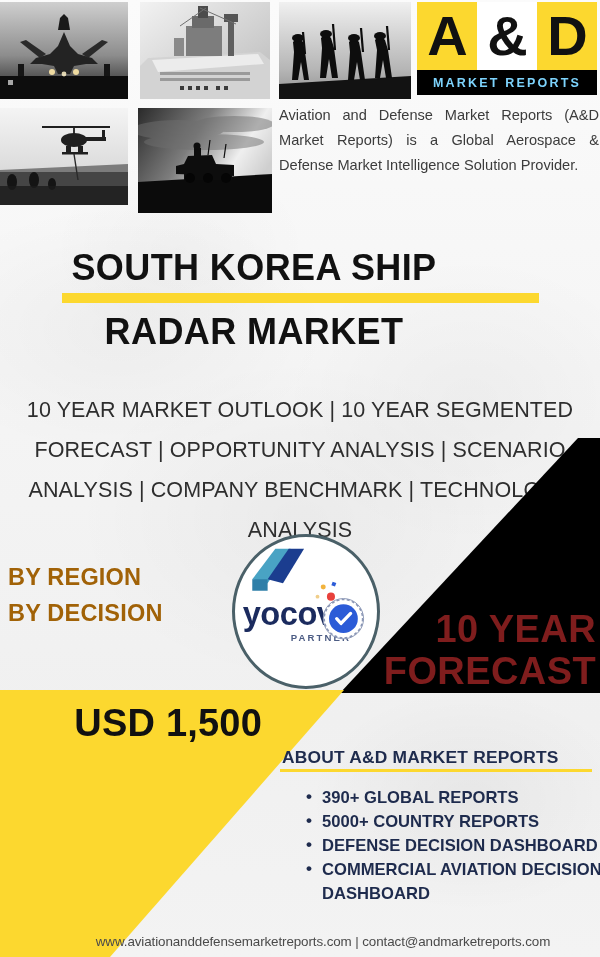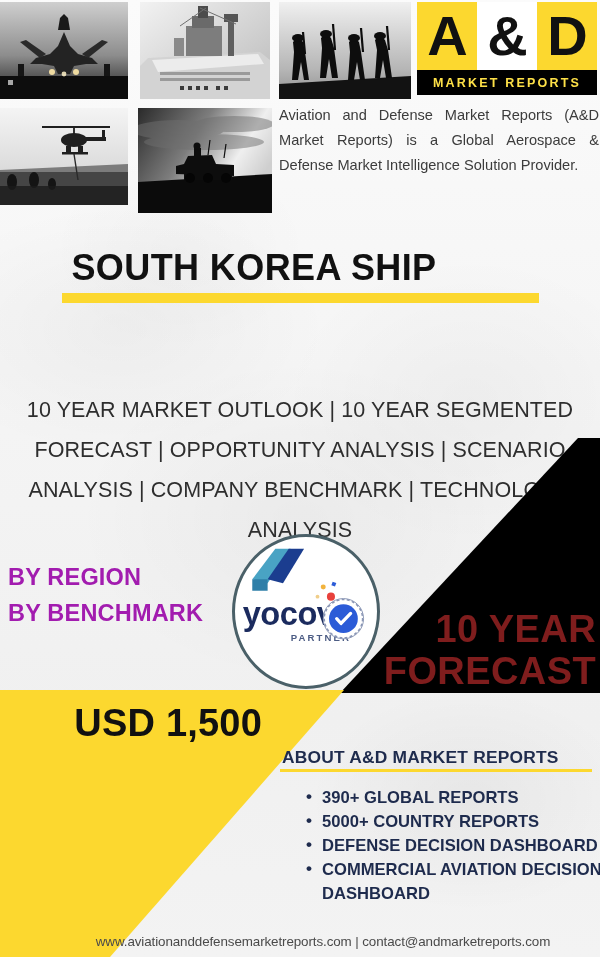--- a/index.html
+++ b/index.html
@@ -66,21 +66,21 @@
     color: #111111;
     letter-spacing: -1px;
     font-family: "Liberation Sans", sans-serif;
   }
   .logo-cell.yellow { background: #FCD82F; }
   .logo-cell.white  { background: #ffffff; }
   .logo-bar {
     width: 180px;
     height: 25px;
     background: #000000;
-    color: #fde047;
+    color: #7dd3fc;
     display: flex;
     align-items: center;
     justify-content: center;
     font-size: 12.5px;
     font-weight: bold;
     letter-spacing: 2.2px;
     font-family: "Liberation Sans", sans-serif;
   }
 
   
@@ -149,21 +149,21 @@
   }
 
   
   .by-list {
     position: absolute;
     left: 8px;
     top: 559px;
     font-weight: bold;
     font-size: 23.5px;
     line-height: 36px;
-    color: #a21caf;
+    color: #a16207;
     letter-spacing: 0.2px;
     font-family: "Liberation Sans", sans-serif;
   }
 
   
   .badge {
     position: absolute;
     left: 232px;
     top: 534px;
     width: 148px;
@@ -440,34 +440,35 @@
       <div class="logo-cell white">&amp;</div>
       <div class="logo-cell yellow">D</div>
     </div>
     <div class="logo-bar">MARKET REPORTS</div>
   </div>
 
   <div class="intro">Aviation and Defense Market Reports (A&amp;D Market Reports) is a Global Aerospace &amp; Defense Market Intelligence Solution Provider.</div>
 
   <div class="title-1">SOUTH KOREA SHIP</div>
   <div class="title-rule"></div>
+  <div class="title-2">RADAR MARKET</div>
 
   <div class="subtitle">10 YEAR MARKET OUTLOOK | 10 YEAR SEGMENTED FORECAST | OPPORTUNITY ANALYSIS | SCENARIO ANALYSIS | COMPANY BENCHMARK | TECHNOLOGY ANALYSIS</div>
 
   <svg class="wedge-black" viewBox="0 0 600 957" preserveAspectRatio="none">
     <polygon points="578,438 600,438 600,693 340,693" fill="#000000"></polygon>
   </svg>
 
   <svg class="wedge-yellow" viewBox="0 0 600 957" preserveAspectRatio="none">
     <polygon points="0,690 344,690 110,957 0,957" fill="#FCD82F"></polygon>
   </svg>
 
   <div class="by-list">
     <div>BY REGION</div>
-    <div>BY BENCHMARK</div>
+    <div>BY DECISION</div>
   </div>
 
   <div class="badge">
     <svg viewBox="0 0 148 155" width="142" height="149">
 
       <polygon points="18,44 42,12 58,12 34,48" fill="#49A3C4"></polygon>
       <polygon points="34,44 56,12 72,12 50,48" fill="#1B3D8F"></polygon>
       <polygon points="18,44 34,44 34,56 18,56" fill="#2E7FA8"></polygon>
 
       <circle cx="100" cy="62" r="4.2" fill="#E8413C"></circle>

